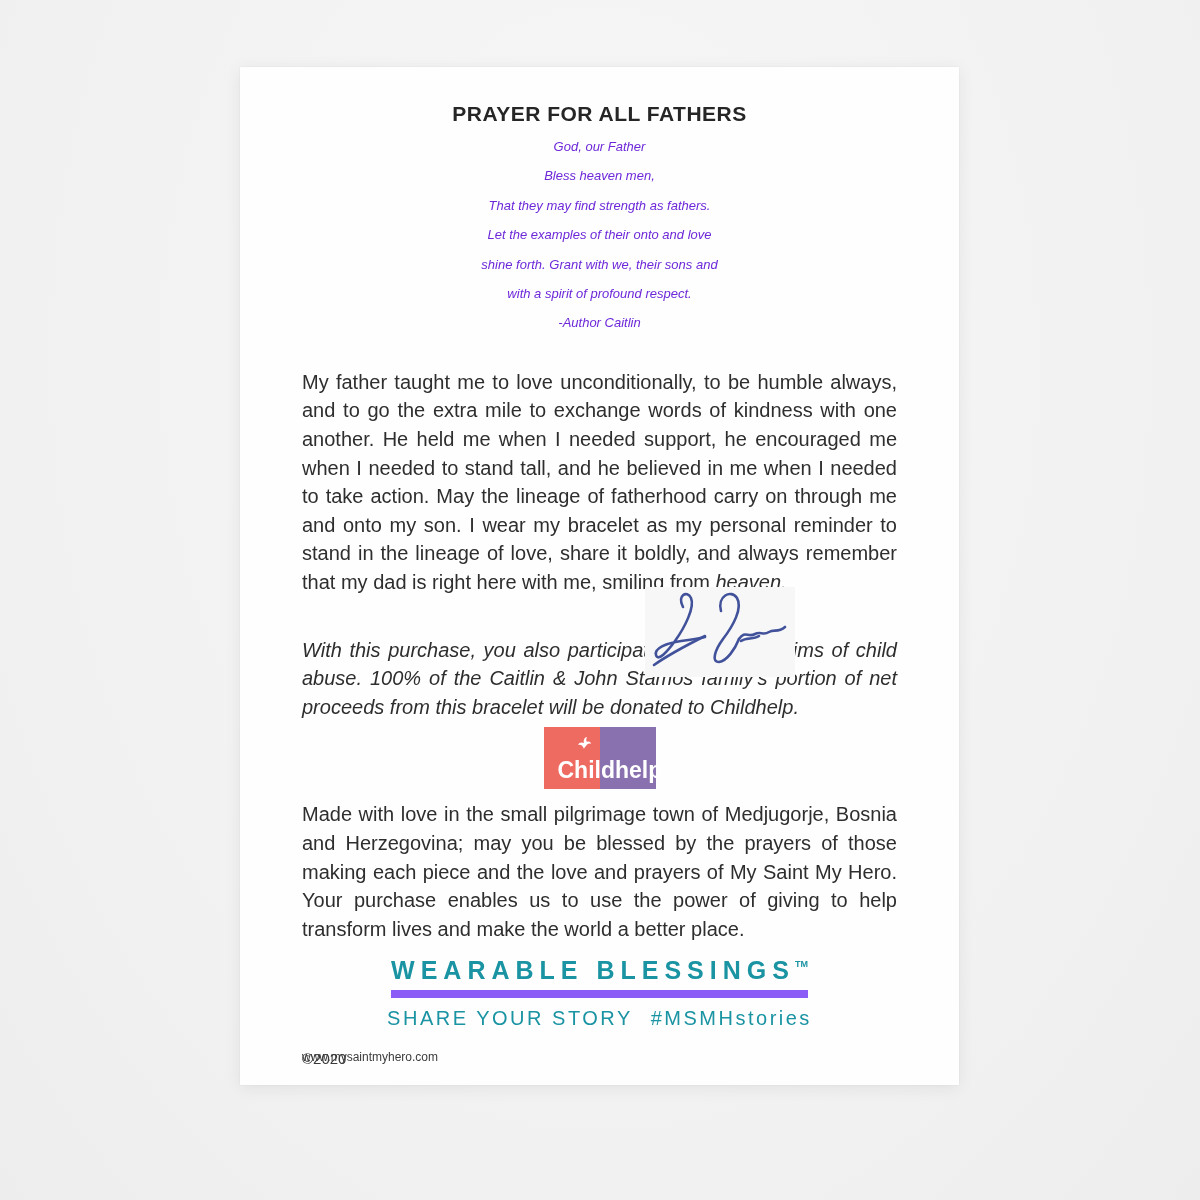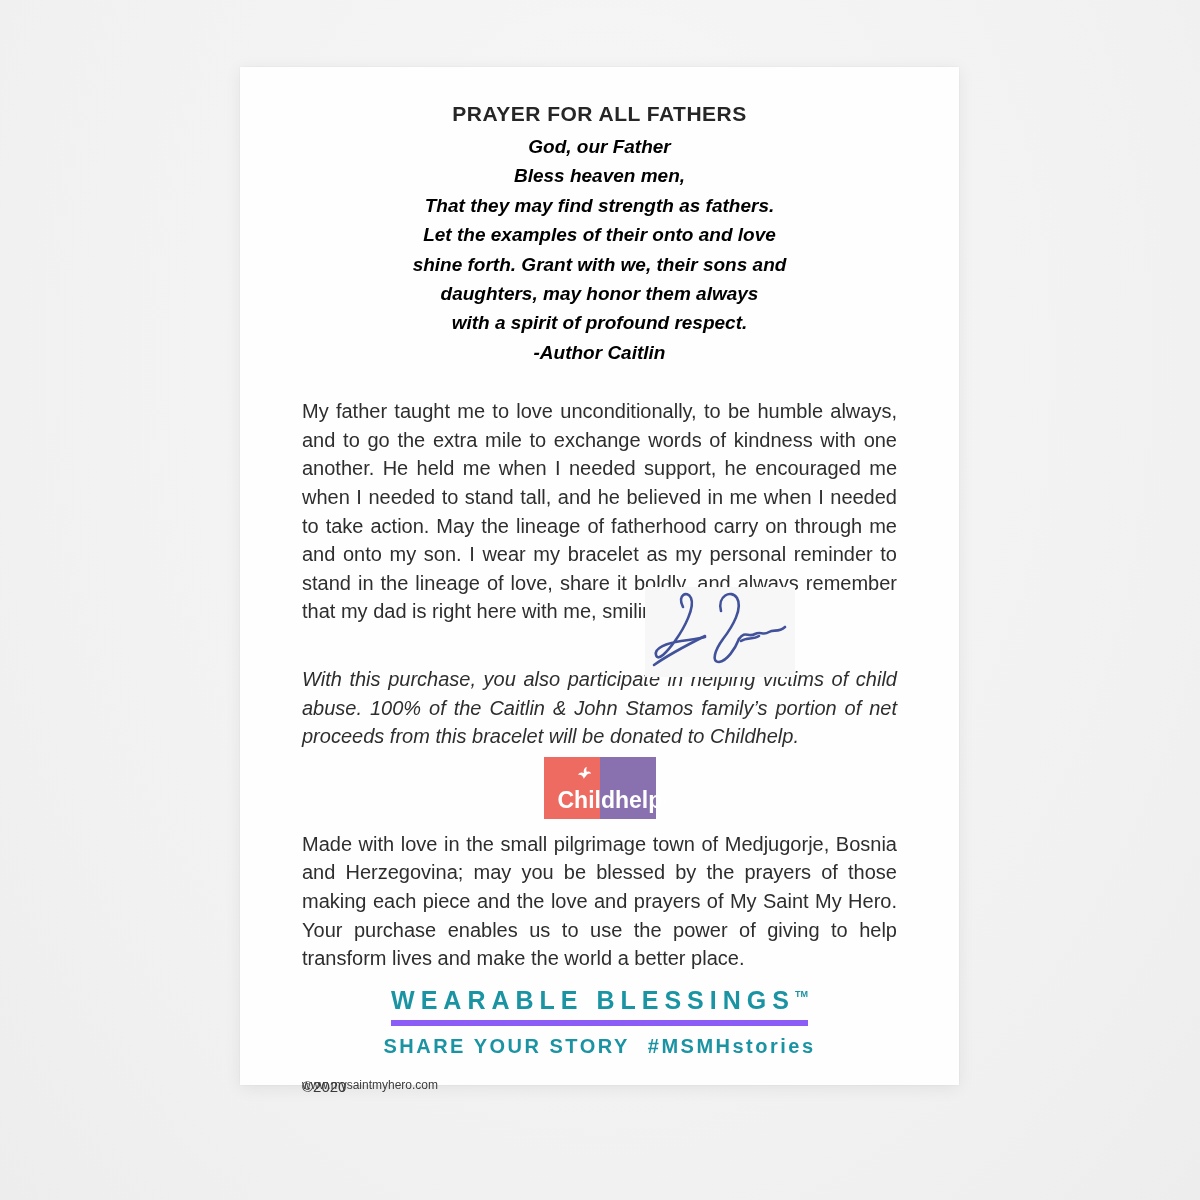--- a/index.html
+++ b/index.html
@@ -28,24 +28,23 @@
     font-size: 21px;
     font-weight: bold;
     letter-spacing: 0.5px;
     color: #262626;
     line-height: 26px;
     margin-bottom: 5px;
   }
   .prayer { text-align: center; }
   .prayer-line {
     font-style: italic;
-    font-size: 19px;
+    font-size: 13px;
     line-height: 29.4px;
-    color: #000000;
-    font-weight: bold;
+    color: #6d28d9;
   }
   .para {
     text-align: justify;
     font-size: 20px;
     line-height: 28.6px;
     color: #2e2e2e;
   }
   .para-story   { margin-top: 30px; }
   .para-purchase{ margin-top: 39px; font-style: italic; }
   .para-made    { margin-top: 7px; }
@@ -78,21 +77,21 @@
     font-weight: bold;
     letter-spacing: 0px;
     line-height: 24px;
   }
   .ch-reg { font-size: 8px; vertical-align: 2px; font-weight: normal; }
   .ch-dove { position: absolute; left: 32px; top: 9px; }
 
   .brand-row { text-align: center; margin-top: 13px; }
   .brand-line {
     display: inline-block;
-    border-bottom: 6px solid #8b5cf6;
+    border-bottom: 8px solid #8b5cf6;
     padding-bottom: 5px;
   }
   .brand-text {
     color: #1a93a3;
     font-size: 25px;
     font-weight: bold;
     letter-spacing: 6px;
     white-space: nowrap;
   }
   .brand-tm {
@@ -100,21 +99,21 @@
     font-size: 9px;
     font-weight: bold;
     vertical-align: 12px;
     letter-spacing: 0;
   }
   .tagline-row {
     text-align: center;
     margin-top: 9px;
     color: #1a93a3;
     font-size: 20px;
-    font-weight: bold;
+    font-weight: normal;
     letter-spacing: 2.5px;
     white-space: nowrap;
   }
   .tagline-hash { margin-left: 18px; }
   .footer-row {
     position: relative;
     margin-top: 17px;
     text-align: left;
   }
   .copyright {
@@ -135,21 +134,20 @@
   <div class="content">
 
     <div class="title">PRAYER FOR ALL FATHERS</div>
 
     <div class="prayer">
       <div class="prayer-line">God, our Father</div>
       <div class="prayer-line">Bless heaven men,</div>
       <div class="prayer-line">That they may find strength as fathers.</div>
       <div class="prayer-line">Let the examples of their onto and love</div>
       <div class="prayer-line">shine forth. Grant with we, their sons and</div>
-      <div class="prayer-line">daughters, may honor them always</div>
       <div class="prayer-line">with a spirit of profound respect.</div>
       <div class="prayer-line">-Author Caitlin</div>
     </div>
 
     <p class="para para-story"><span>My father taught me to love unconditionally, to be humble always, and to go the extra mile to exchange words of kindness with one another. He held me when I needed support, he encouraged me when I needed to stand tall, and he believed in me when I needed to take action.  May the lineage of fatherhood carry on through me and onto my son. I wear my bracelet as my personal reminder to stand in the lineage of love, share it boldly, and always remember that my dad is right here with me, smiling from </span><span class="italic">heaven.</span></p>
 
     <div class="signature-wrap">
       <svg viewBox="0 0 150 90">
         <g fill="none" stroke="#41529b" stroke-width="2.6" stroke-linecap="round" stroke-linejoin="round">
           <path d="M38,20 C32,8 42,3 46,11 C50,20 40,40 30,54 C22,65 13,75 11,68 C9,61 22,56 36,54 C44,53 52,52 60,50"></path>

